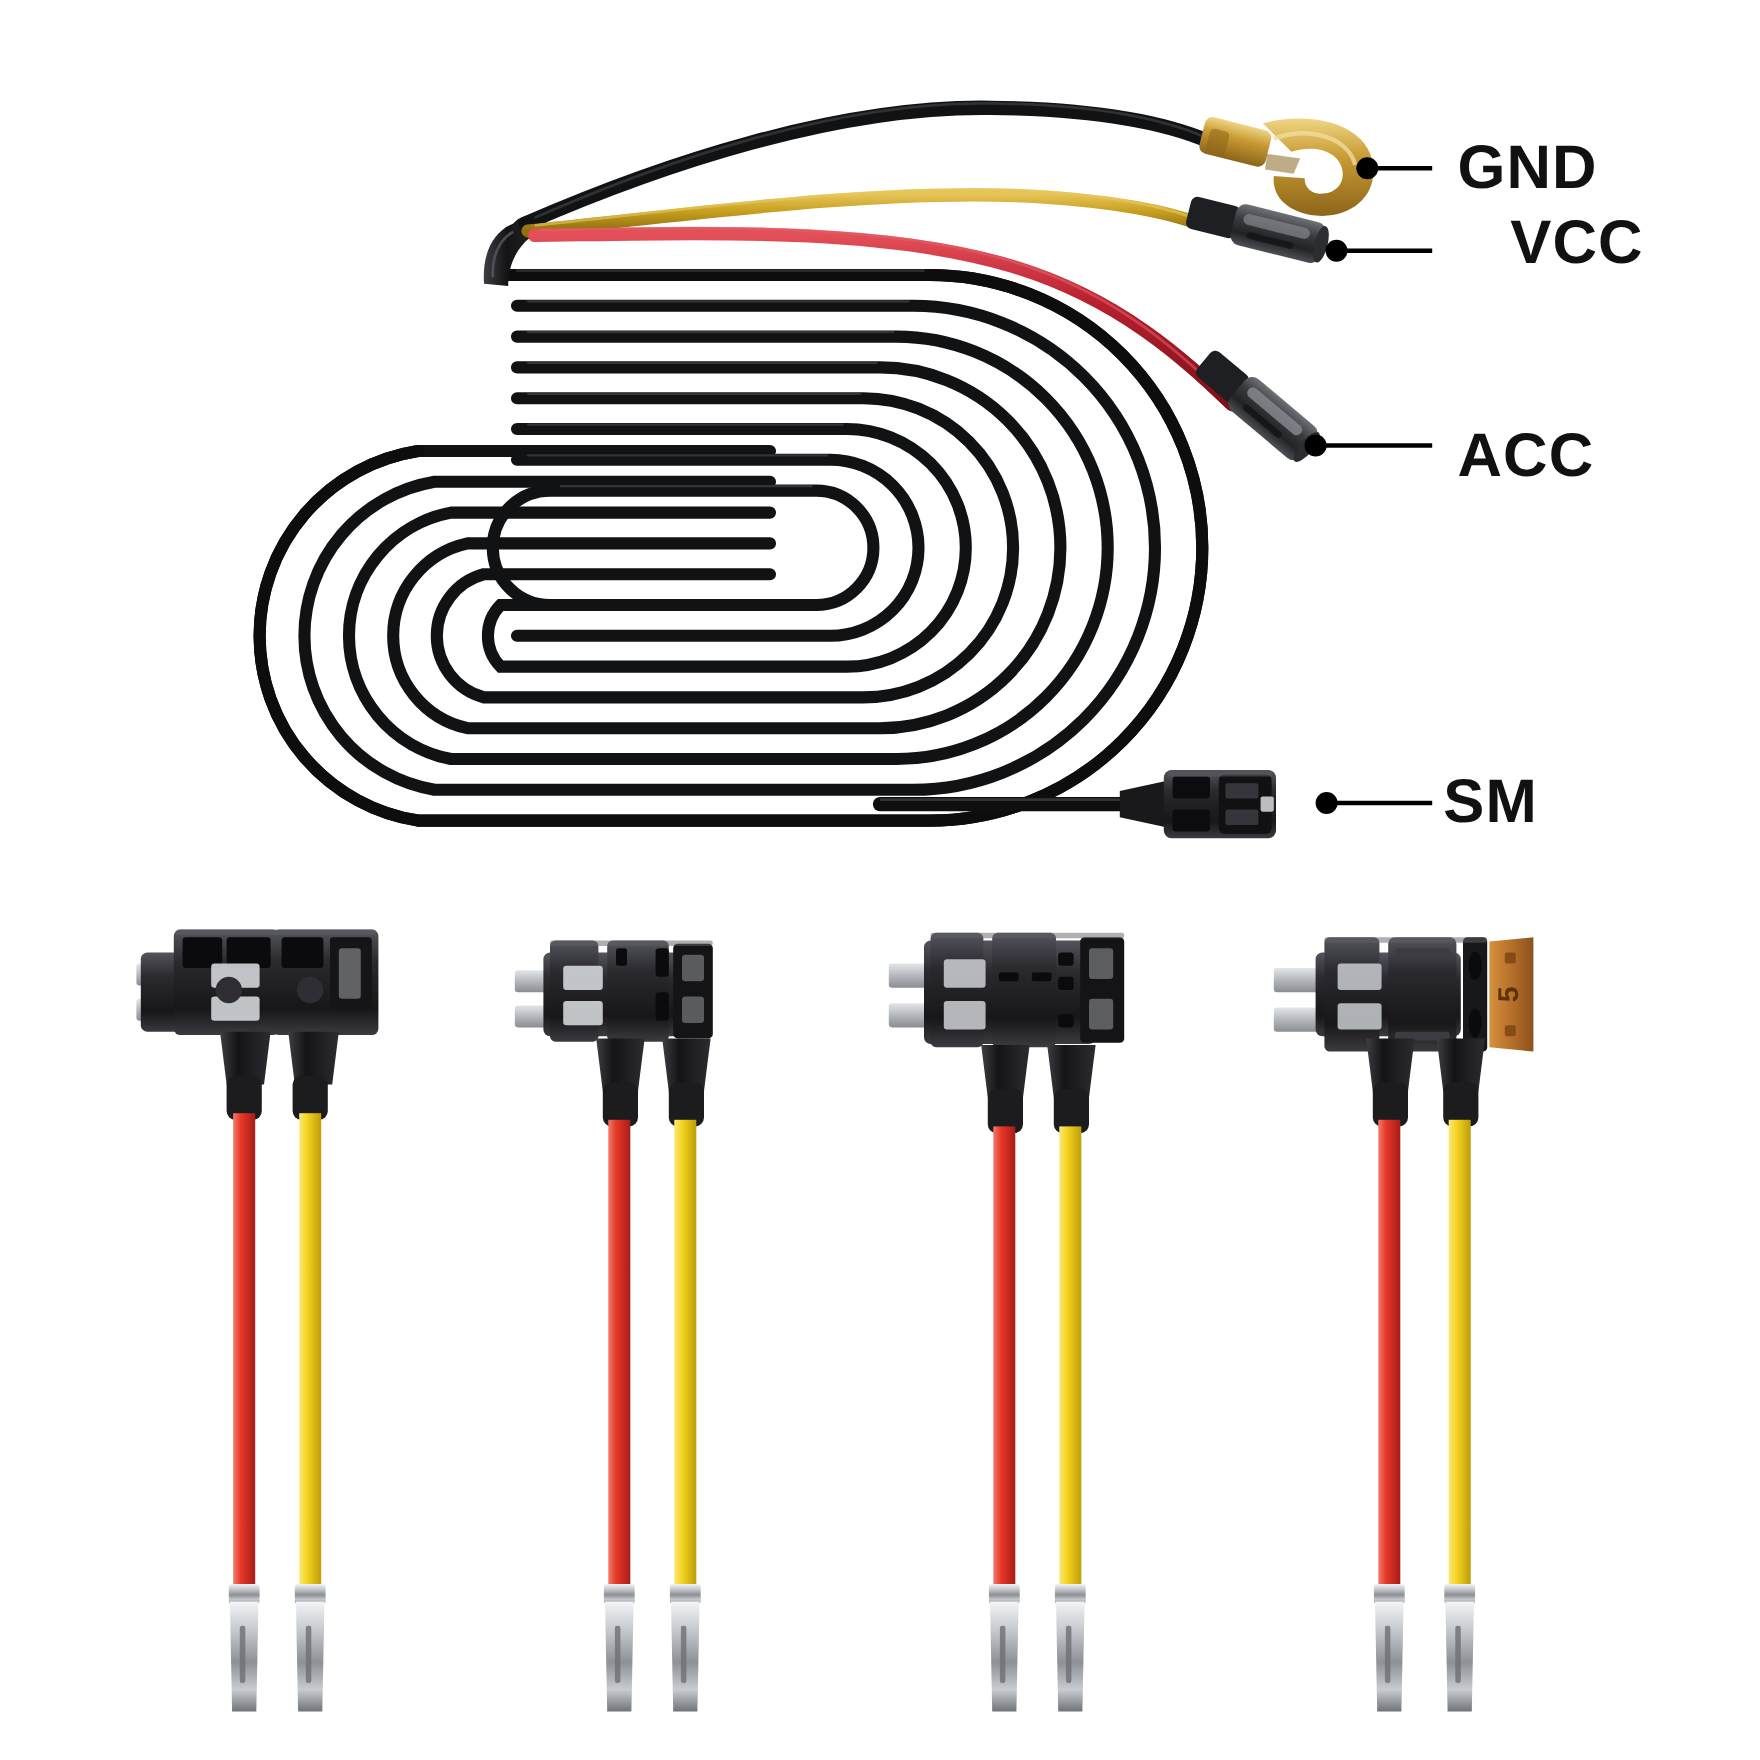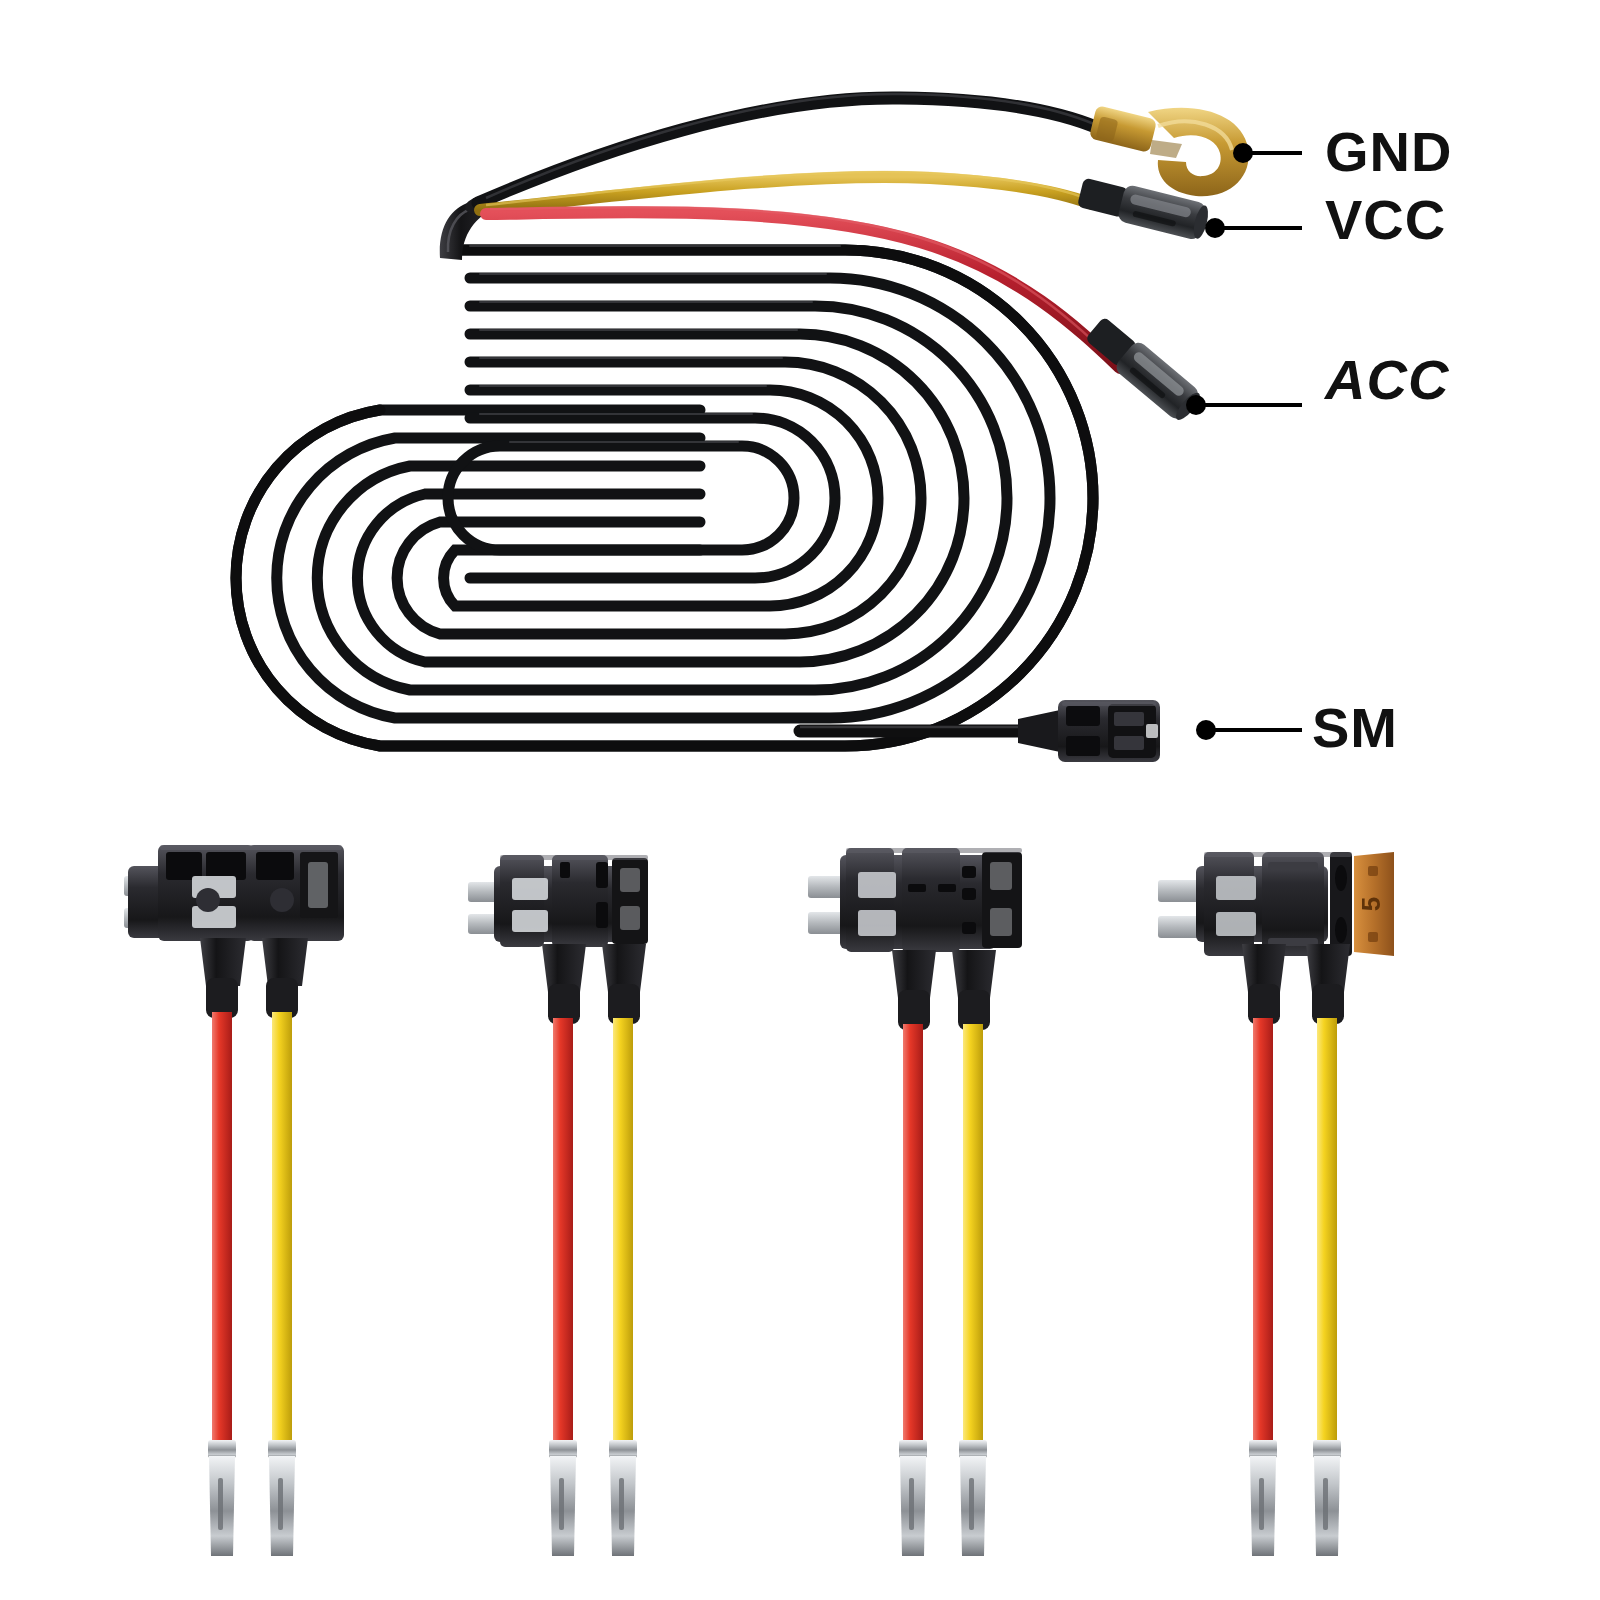--- a/index.html
+++ b/index.html
@@ -353,17 +353,17 @@
         </linearGradient>
       <linearGradient id="gYelBright4" x1="0" y1="0" x2="1" y2="0">
         <stop offset="0%" stop-color="#fbe87c"></stop>
           <stop offset="35%" stop-color="#f5d320"></stop>
         <stop offset="100%" stop-color="#bd9d0a"></stop>
         </linearGradient>
     </defs>
   </svg>
 
   <div class="lbl" style="left:1325px; top:124px;">GND</div>
-  <div class="lbl" style="left:1325px; top:192px;text-align:center;">VCC</div>
-  <div class="lbl" style="left:1325px; top:352px;font-style:italic;">ACC</div>
+  <div class="lbl" style="left:1373px; top:192px;text-align:center;">VCC</div>
+  <div class="lbl" style="left:1325px; top:386px;">ACC</div>
   <div class="lbl" style="left:1312px; top:700px;">SM</div>
 
 </div>
 
 </body></html>

